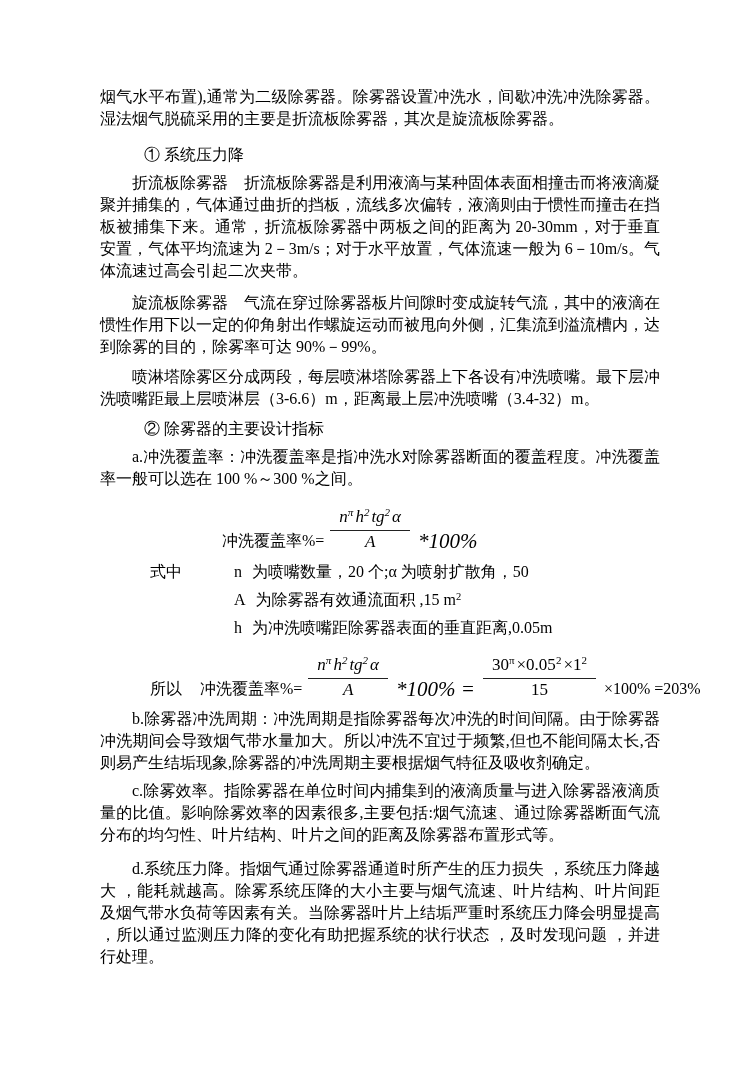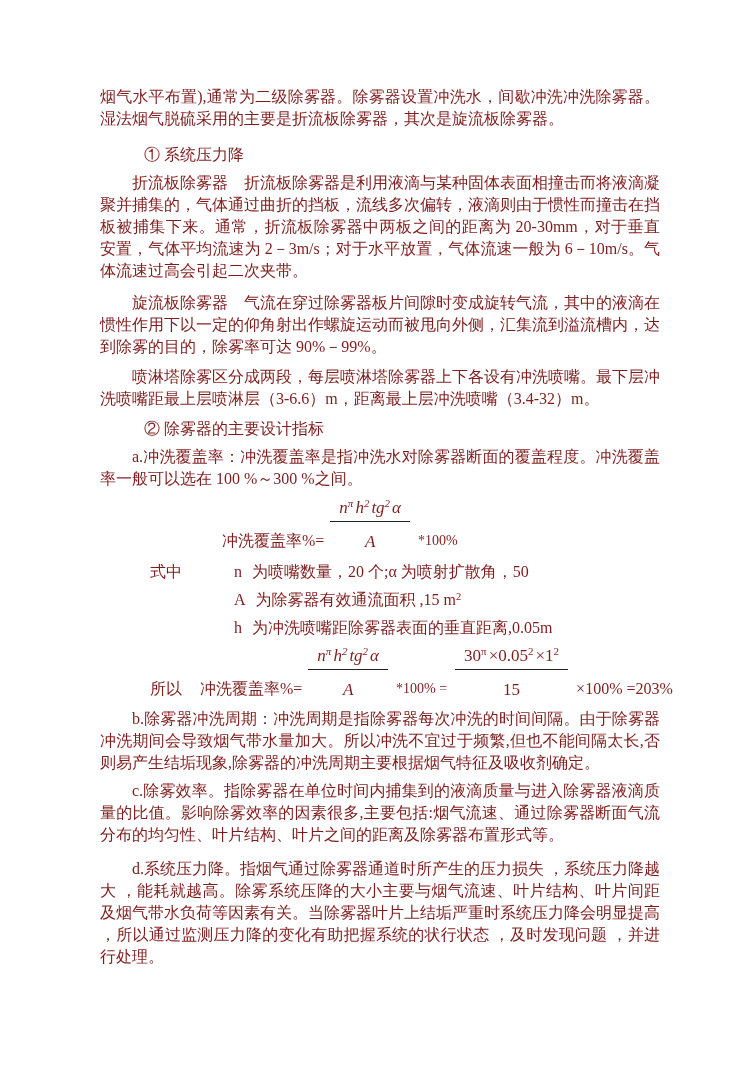--- a/index.html
+++ b/index.html
@@ -7,21 +7,21 @@
     padding: 0;
     background: #ffffff;
   }
   .page {
     position: relative;
     width: 756px;
     height: 1070px;
     background: #ffffff;
     overflow: hidden;
     font-family: "Liberation Serif", "DejaVu Serif", serif;
-    color: #7f1d1d;
+    color: #000000;
   }
   .content {
     position: absolute;
     left: 100px;
     top: 86px;
     width: 560px;
     font-size: 16px;
     line-height: 22px;
     text-align: justify;
   }
@@ -52,42 +52,41 @@
   .fprefix { margin-right: 18px; }
   .flhs { margin-right: 2px; }
   .fmid { margin: 0 4px; }
   .ftail { margin-left: 4px; }
   .frac {
     display: inline-flex;
     flex-direction: column;
     align-items: center;
     margin: 0 4px;
     line-height: normal;
-    gap: 9px;
   }
   .frac .num {
     display: inline-block;
     padding: 0 8px 2px 8px;
     border-bottom: 1.5px solid #222222;
     font-size: 17px;
     line-height: 22px;
   }
   .frac .den {
     padding-top: 1px;
     font-size: 17px;
     line-height: 20px;
   }
   .it { font-style: italic; }
   .t { margin: 0 1px; }
   .formula sup {
     font-size: 11px;
     line-height: 0;
     vertical-align: 6px;
   }
-  .star { font-size: 14px; }
+  .star { font-size: 21px; font-style: italic; }
 
   
   .where {
     display: flex;
     margin-top: 6px;
     text-align: left;
   }
   .where-label {
     margin-left: 50px;
     width: 84px;

